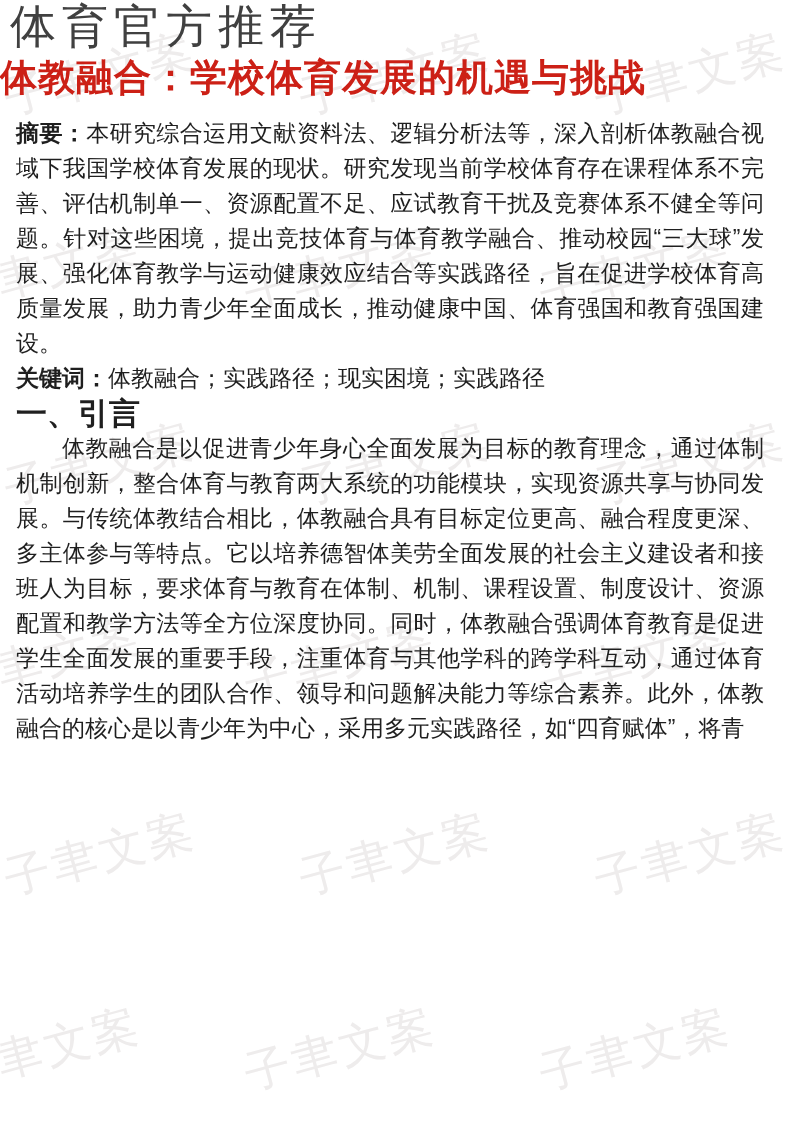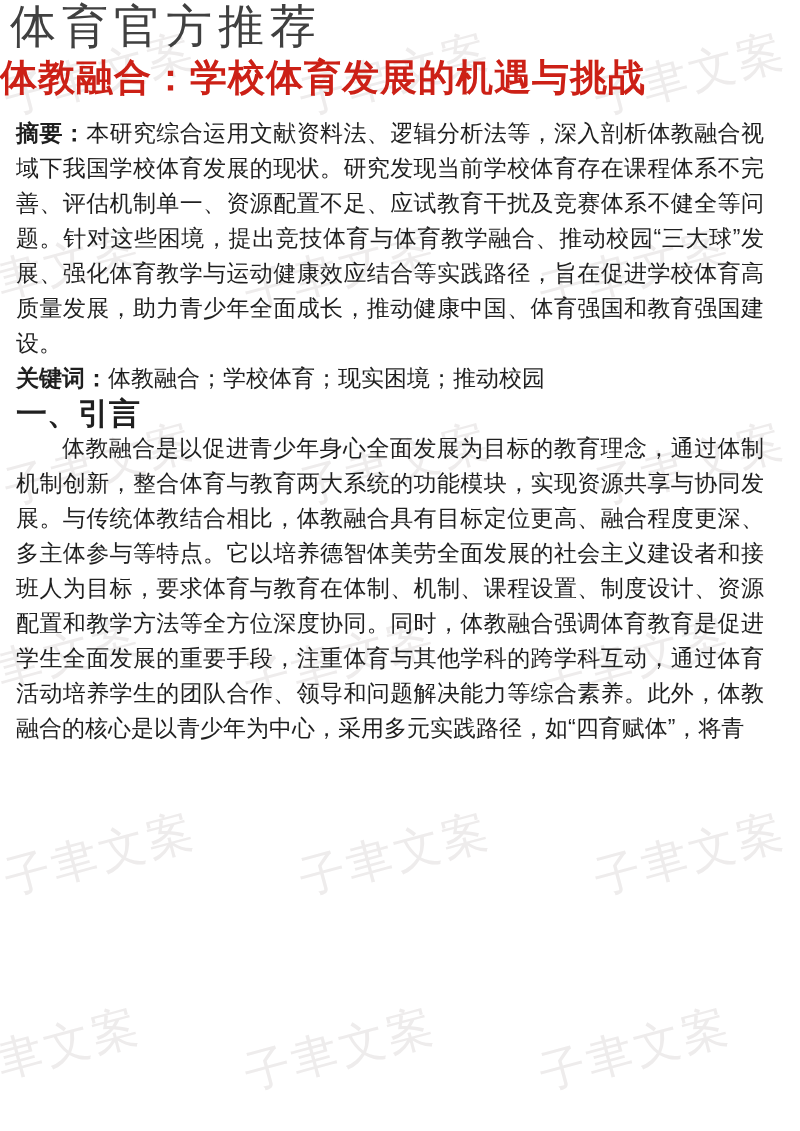--- a/index.html
+++ b/index.html
@@ -93,21 +93,21 @@
   <div class="content">
 
     <div class="badge" style="color: #404040;">体育官方推荐</div>
 
     <h1 class="title" style="color: rgb(204, 32, 22);">体教融合：学校体育发展的机遇与挑战</h1>
 
     <div class="body-text" style="color: rgb(31, 31, 31);">
 
       <p class="para"><span class="bold">摘要：</span><span>本研究综合运用文献资料法、逻辑分析法等，深入剖析体教融合视域下我国学校体育发展的现状。研究发现当前学校体育存在课程体系不完善、评估机制单一、资源配置不足、应试教育干扰及竞赛体系不健全等问题。针对这些困境，提出竞技体育与体育教学融合、推动校园“三大球”发展、强化体育教学与运动健康效应结合等实践路径，旨在促进学校体育高质量发展，助力青少年全面成长，推动健康中国、体育强国和教育强国建设。</span></p>
 
-      <p class="para"><span class="bold">关键词：</span><span>体教融合；学校体育；现实困境；推动校园</span></p>
+      <p class="para"><span class="bold">关键词：</span><span>体教融合；实践路径；现实困境；实践路径</span></p>
 
       <h2 class="heading">一、引言</h2>
 
 
 
       <p class="para indent">体教融合是以促进青少年身心全面发展为目标的教育理念，通过体制机制创新，整合体育与教育两大系统的功能模块，实现资源共享与协同发展。与传统体教结合相比，体教融合具有目标定位更高、融合程度更深、多主体参与等特点。它以培养德智体美劳全面发展的社会主义建设者和接班人为目标，要求体育与教育在体制、机制、课程设置、制度设计、资源配置和教学方法等全方位深度协同。同时，体教融合强调体育教育是促进学生全面发展的重要手段，注重体育与其他学科的跨学科互动，通过体育活动培养学生的团队合作、领导和问题解决能力等综合素养。此外，体教融合的核心是以青少年为中心，采用多元实践路径，如“四育赋体”，将青</p>
 
     </div>
   </div>
 </div>

